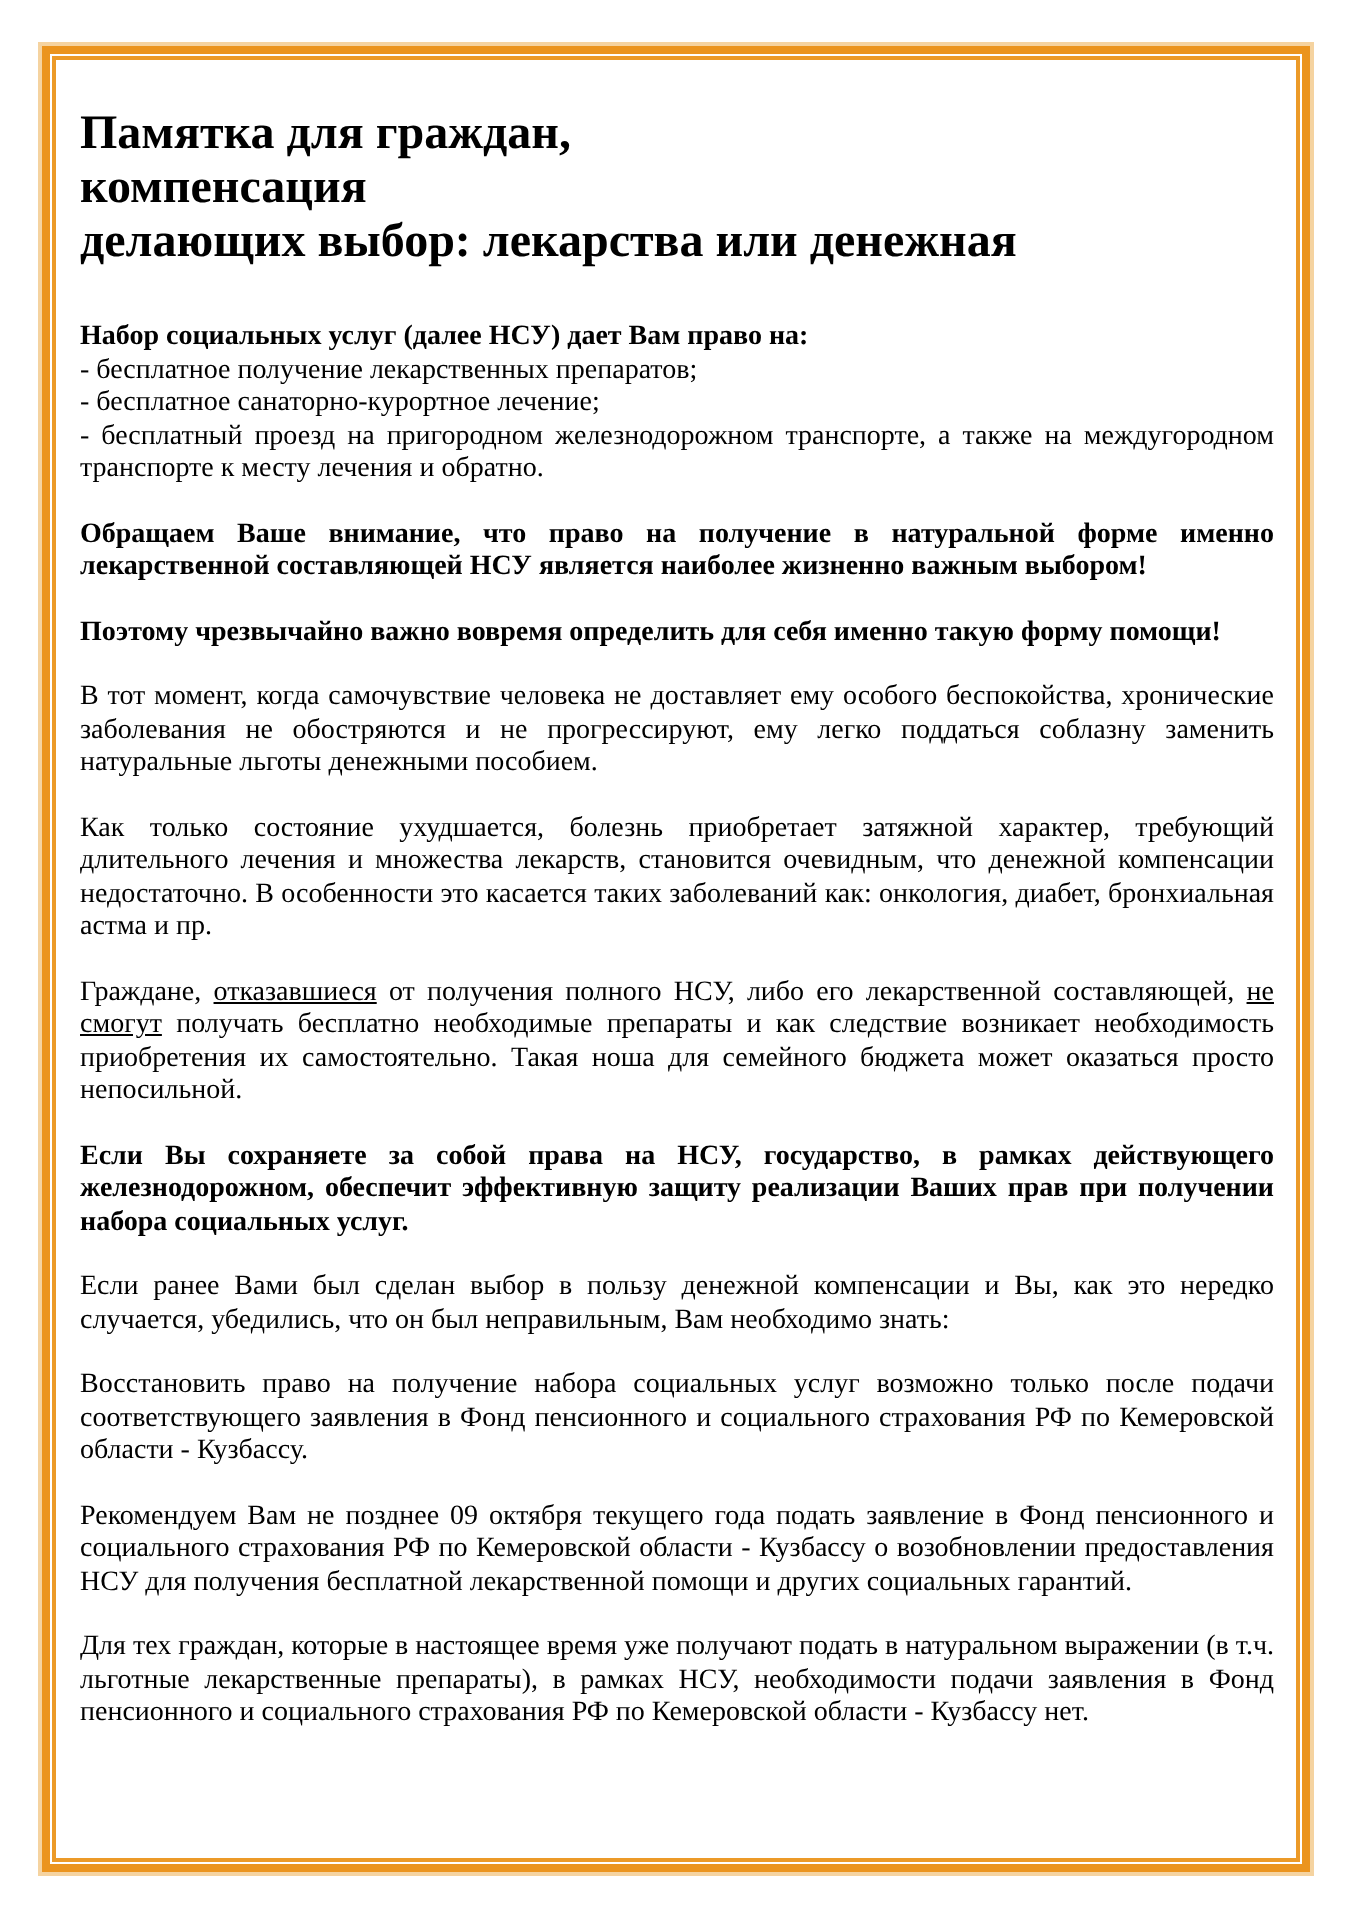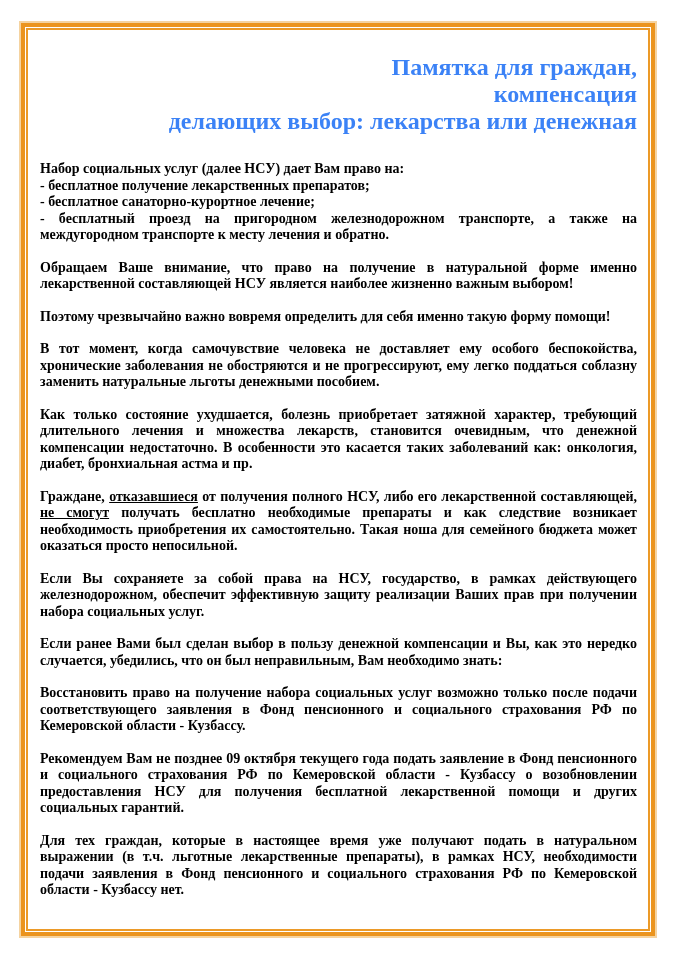--- a/index.html
+++ b/index.html
@@ -30,35 +30,35 @@
   }
   .content {
     position: absolute;
     inset: 0;
     padding: 16px 11px 10px 12px;
     overflow: hidden;
   }
   .doc-title {
     margin-top: 8px;
     margin-bottom: 26px;
-    text-align: right;
+    text-align: left;
     font-weight: bold;
     font-size: 24px;
     line-height: 27px;
-    color: #3b82f6;
+    color: #000000;
   }
   .doc-title .title-line { display: block; }
   .doc-body {
     font-size: 14px;
     line-height: 16.5px;
     text-align: justify;
   }
   .doc-body p { margin-top: 16px; }
   .doc-body p.tight, .doc-body p:first-child { margin-top: 0; }
-  .doc-body p.regular { font-weight: bold; }
+  .doc-body p.regular { font-weight: normal; }
   .doc-body p.bold { font-weight: bold; }
   .doc-body p.bold-italic { font-weight: bold; }
   .doc-body span.u { text-decoration: underline; }
 </style>
 </head>
 <body>
 
 <div class="frame-outer">
   <div class="frame-mid">
     <div class="frame-inner">

